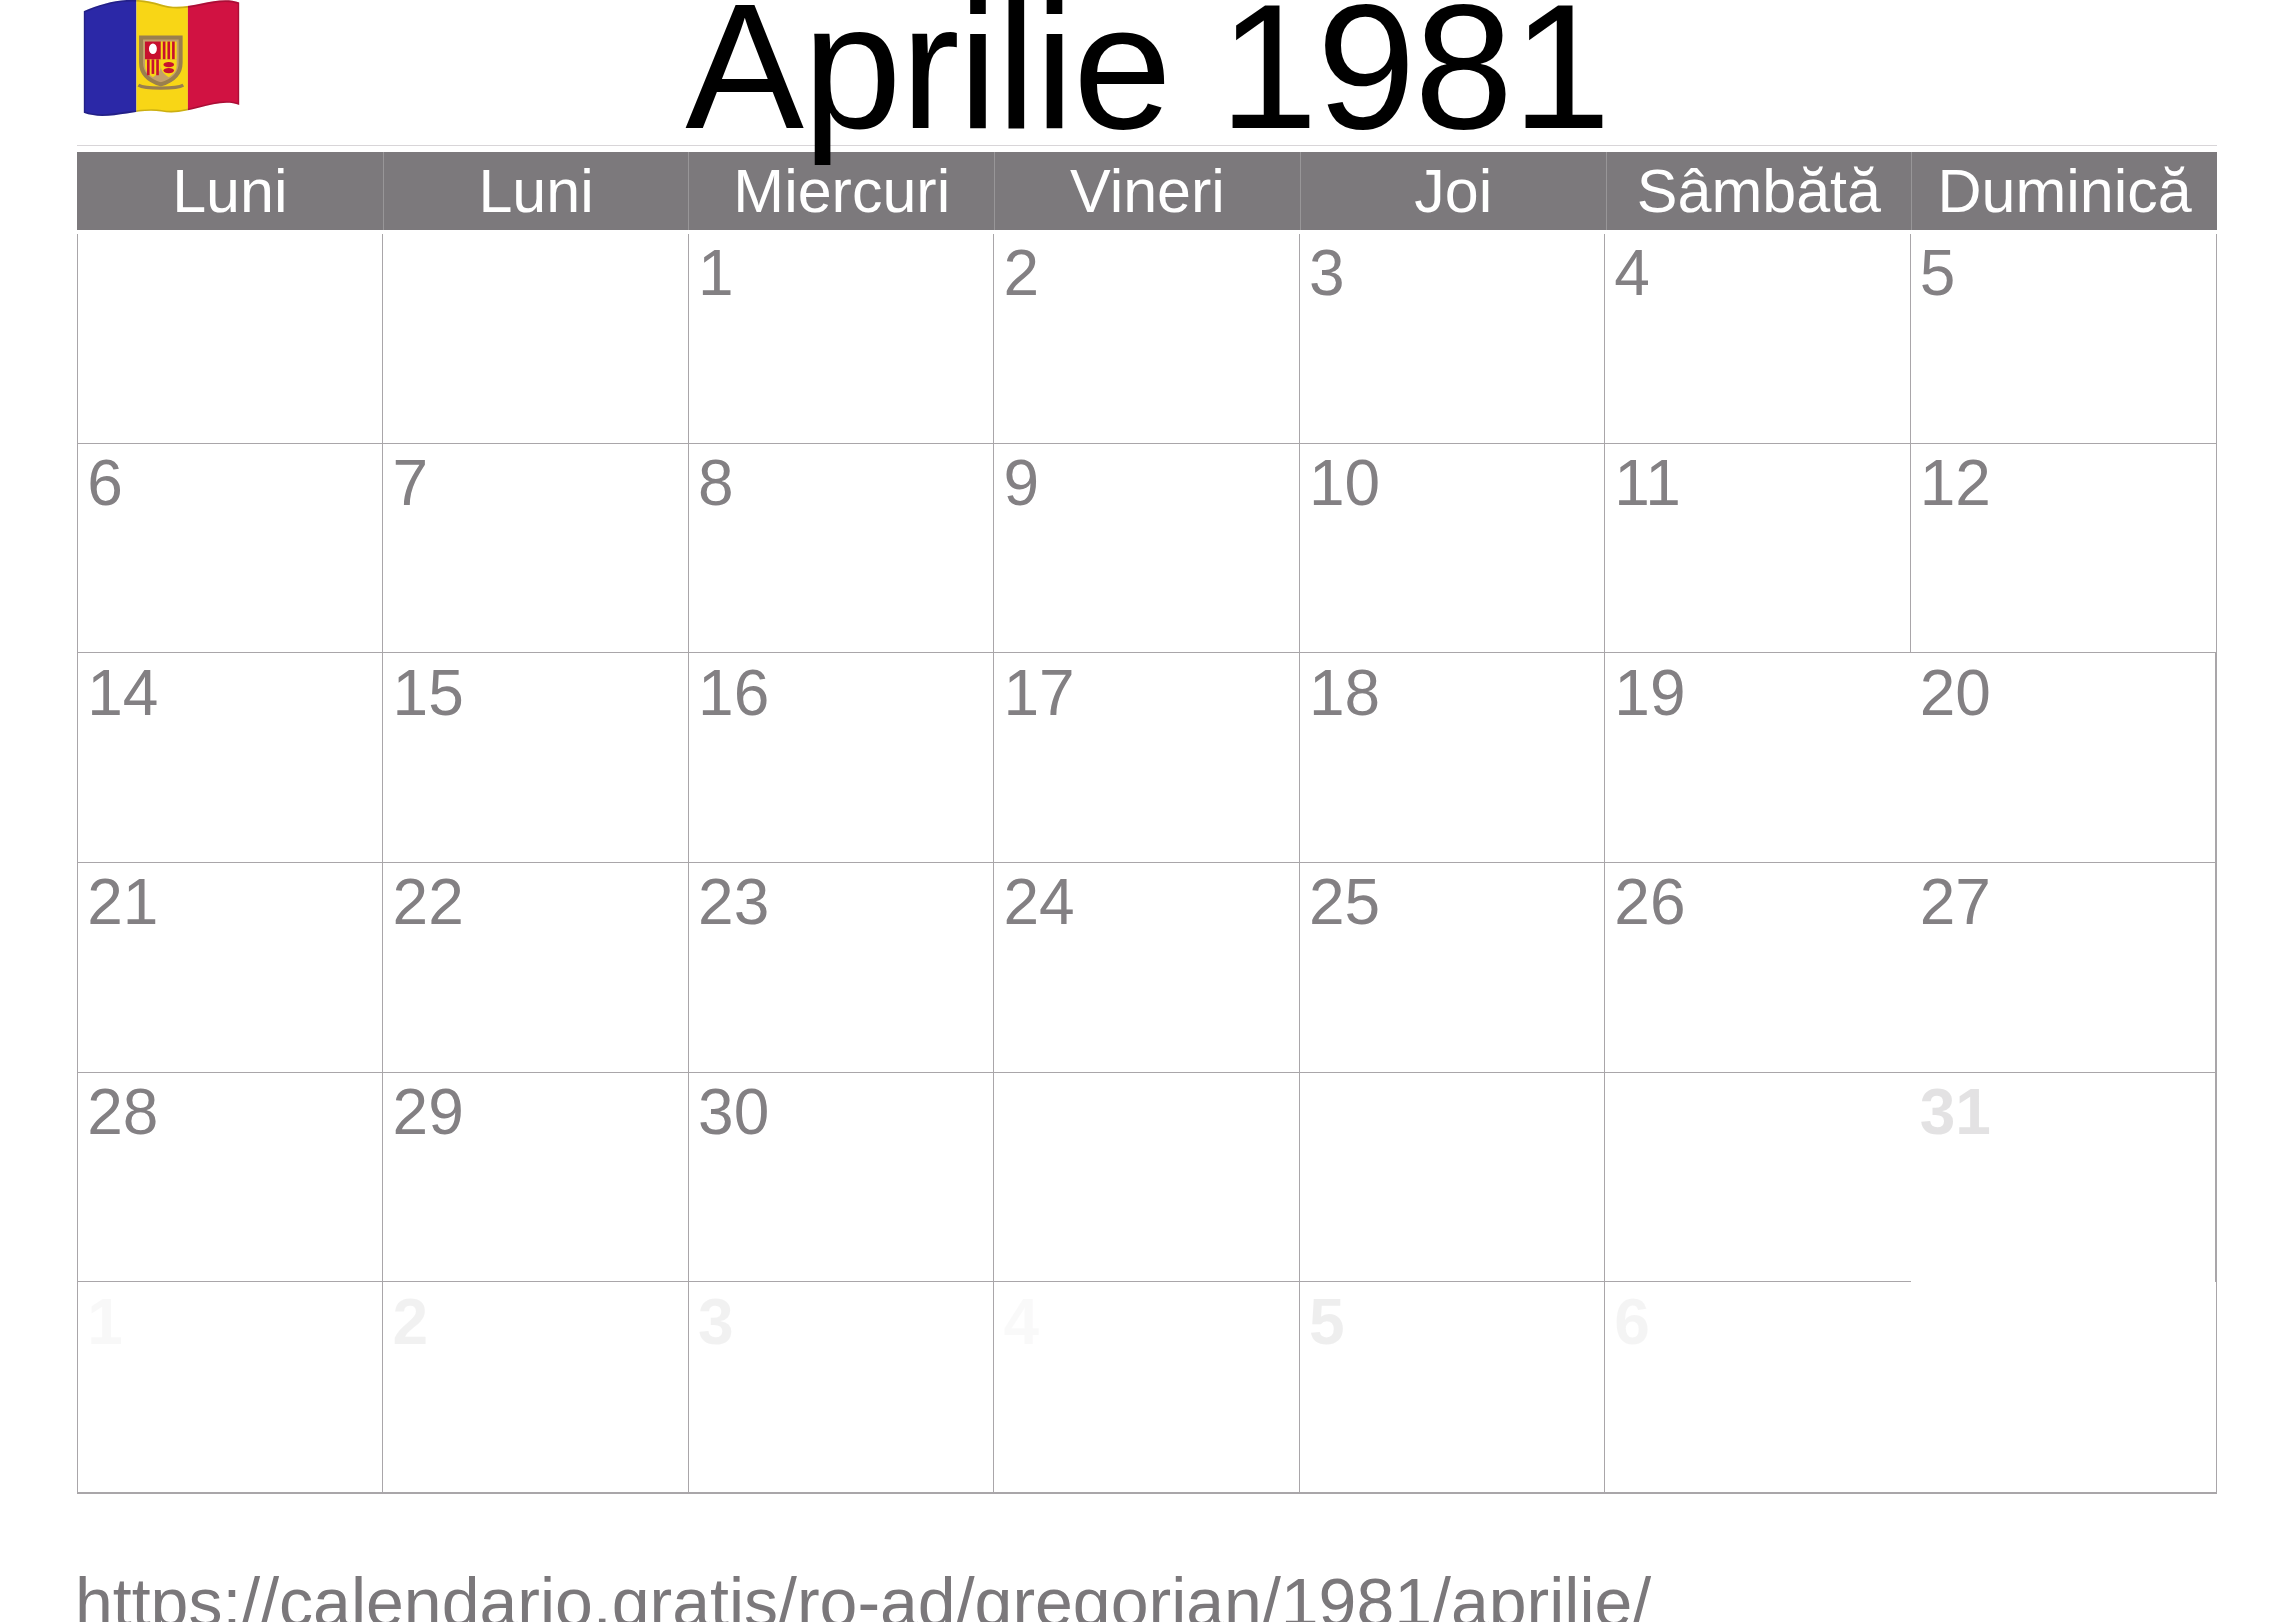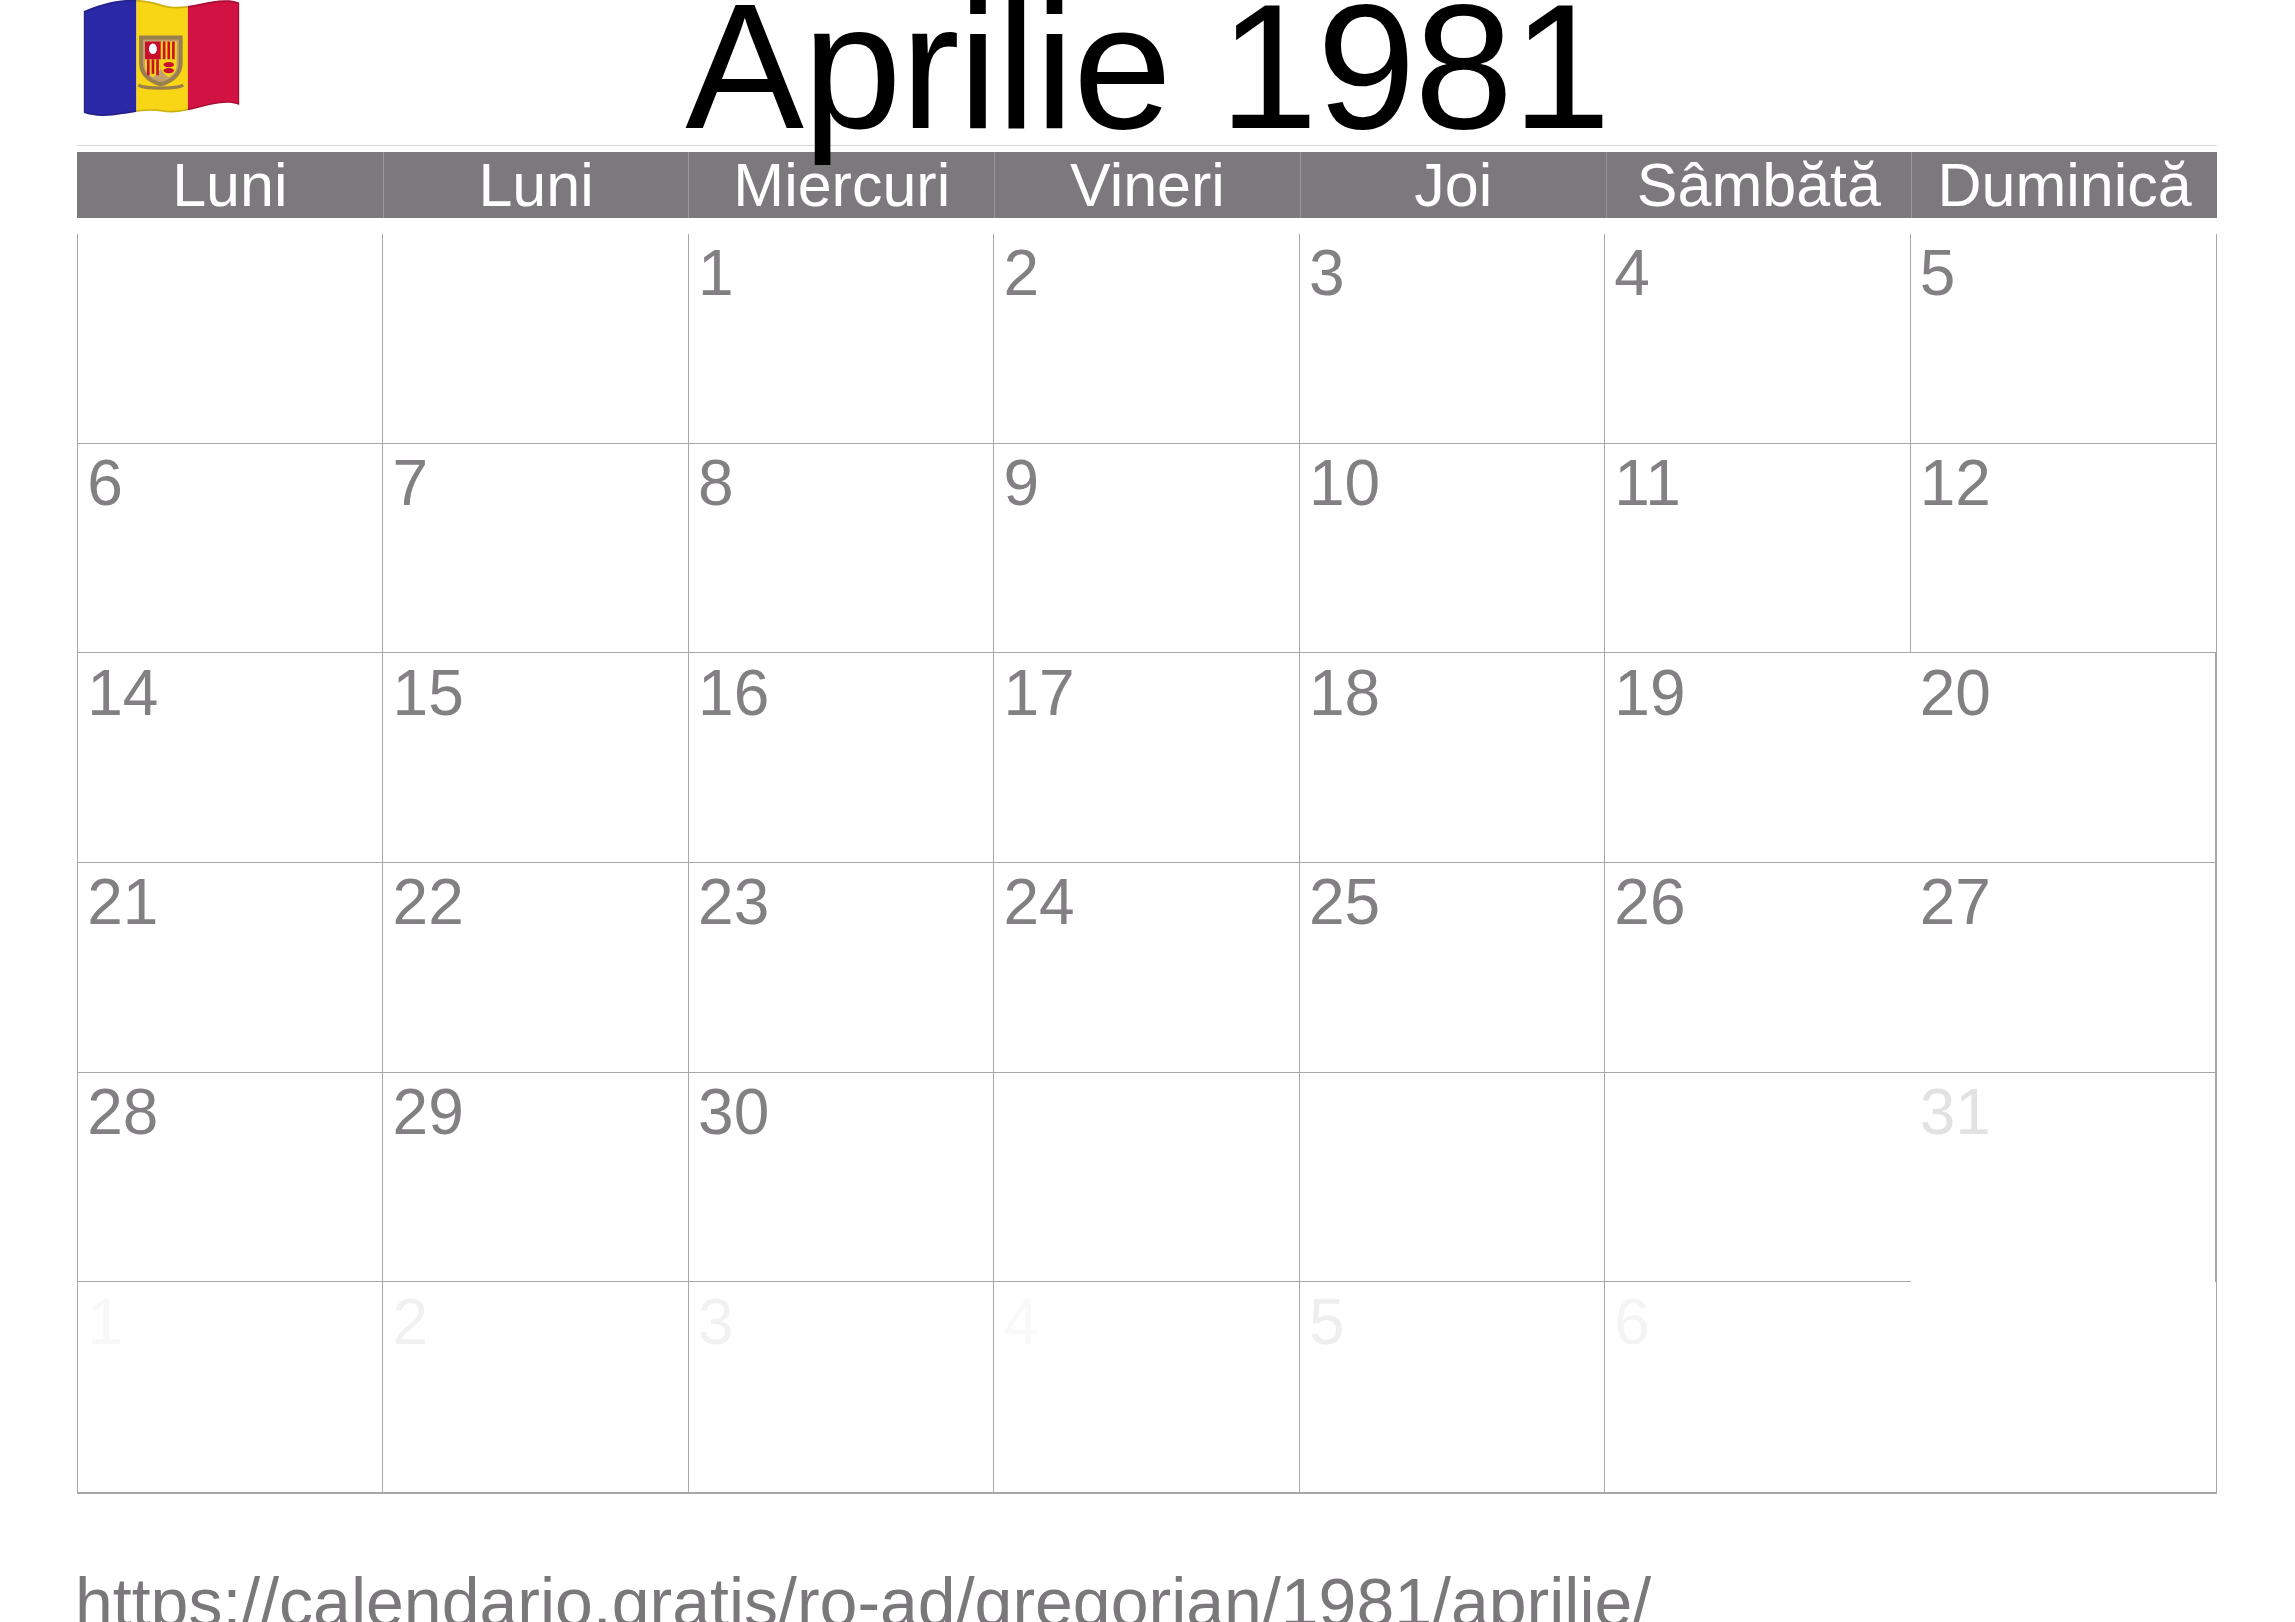--- a/index.html
+++ b/index.html
@@ -39,21 +39,21 @@
     color:var(--title-color);
     z-index:5;white-space:nowrap;
   }
 
   .topline{
     position:absolute;left:77px;top:145px;width:2140px;height:1.3px;
     background:var(--topline-color);
   }
 
   .weekday-row{
-    position:absolute;left:77px;top:152px;width:2140px;height:66px;
+    position:absolute;left:77px;top:152px;width:2140px;height:78px;
     background:var(--header-bg);
     display:grid;grid-template-columns:repeat(7,1fr);
     z-index:2;
   }
   .hcell{
     display:flex;align-items:center;justify-content:center;
     color:var(--header-text);
     font-size:61px;line-height:1;
     overflow:visible;white-space:nowrap;
   }
@@ -69,21 +69,21 @@
     border-bottom:2.6px solid var(--border-color);
     background:var(--page-bg);
   }
   .cell{
     position:relative;
     border-right:1.3px solid var(--border-color);
     border-bottom:1.3px solid var(--border-color);
     padding:1.3px 0 0 9.2px;
   }
   .cell.last-col{border-right:none;}
-  .cell.last-row{border-bottom:none;}
+  .cell.last-row{border-bottom:none;font-weight:bold;}
   .num{
     display:inline-block;
     font-size:64px;line-height:1.2;
     color:var(--day-color);
   }
   .ghost{
     display:inline-block;
     font-size:64px;line-height:1.2;
     color:var(--day-color);
   }

